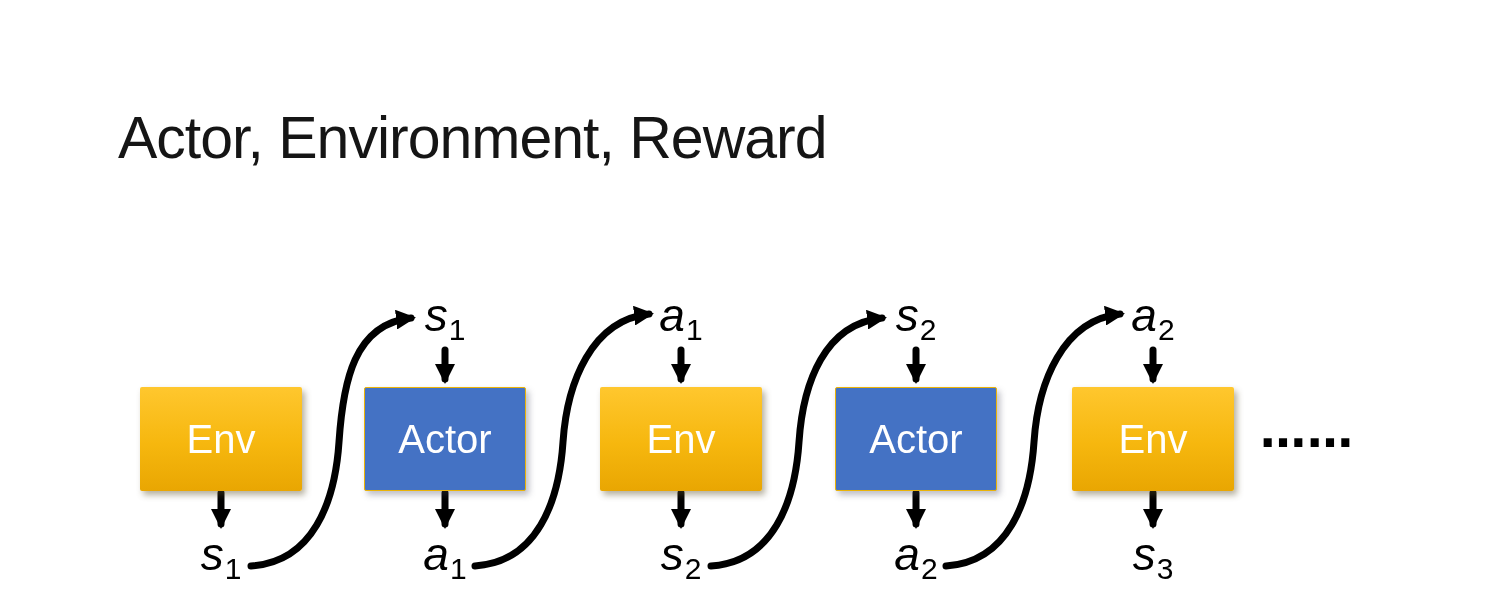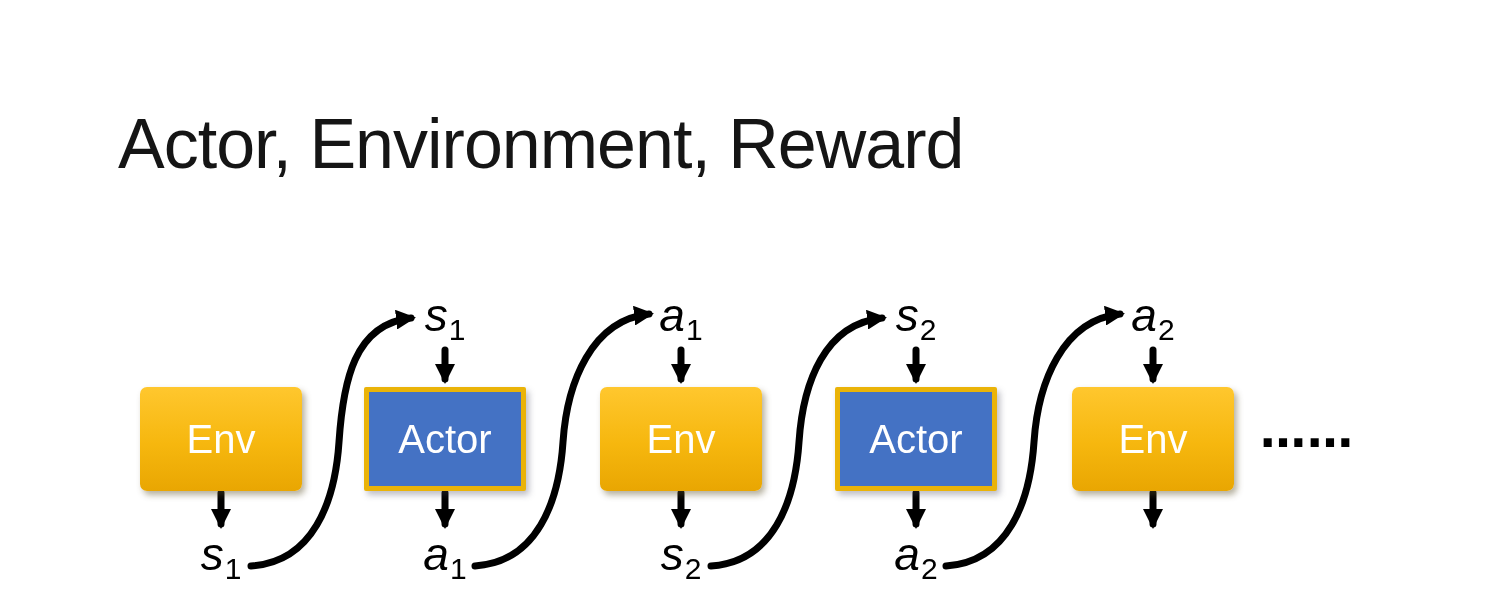--- a/index.html
+++ b/index.html
@@ -2,37 +2,36 @@
 <html><head>
 <meta charset="utf-8">
 <style>
   html,body{margin:0;padding:0;background:#ffffff;}
   .slide{
     position:relative;width:1500px;height:608px;background:#ffffff;
     overflow:hidden;font-family:"Liberation Sans",sans-serif;
   }
   .title{
     position:absolute;left:118px;top:104px;margin:0;
-    font-size:70px;font-weight:300;letter-spacing:-1px;color:#151515;
+    font-size:59px;font-weight:300;letter-spacing:-1px;color:#151515;
     font-family:"Liberation Sans",sans-serif;white-space:nowrap;
   }
   .arrows-layer{position:absolute;left:0;top:0;width:1500px;height:608px;pointer-events:none;}
   .arrow-stroke{fill:none;stroke:#000000;stroke-width:7;stroke-linecap:round;}
   .box{
     position:absolute;top:387px;width:162px;height:104px;box-sizing:border-box;
     display:flex;align-items:center;justify-content:center;
     color:#ffffff;font-size:40px;border-radius:2px;
   }
   .env{
     background:linear-gradient(180deg,#FFC72E 0%,#F6B70E 55%,#E9A602 100%);
     box-shadow:3px 4px 6px rgba(90,80,40,.45);
-    border-radius:7px;
   }
   .actor{
-    background:#4472C4;border:5px solid #eab308;
+    background:#4472C4;border:1px solid #eab308;
     box-shadow:3px 4px 6px rgba(70,70,90,.35);
   }
   .mlabel{
     position:absolute;width:120px;text-align:center;color:#000;
     font-family:Liberation Sans, sans-serif;white-space:nowrap;
   }
   .top-label{top:288px;}
   .bottom-label{top:527px;}
   .mvar{font-style:italic;font-size:46px;}
   .msub{font-size:30px;vertical-align:-9px;margin-left:1px;}
@@ -107,16 +106,19 @@
   </div>
   <div class="mlabel bottom-label" style="left:385px;">
     <span class="mvar">a</span><span class="msub">1</span>
   </div>
   <div class="mlabel bottom-label" style="left:621px;">
     <span class="mvar">s</span><span class="msub">2</span>
   </div>
   <div class="mlabel bottom-label" style="left:856px;">
     <span class="mvar">a</span><span class="msub">2</span>
   </div>
+  <div class="mlabel bottom-label" style="left:1093px;">
+    <span class="mvar">s</span><span class="msub">3</span>
+  </div>
 
   <div class="dots">……</div>
 
 </div>
 
 </body></html>

